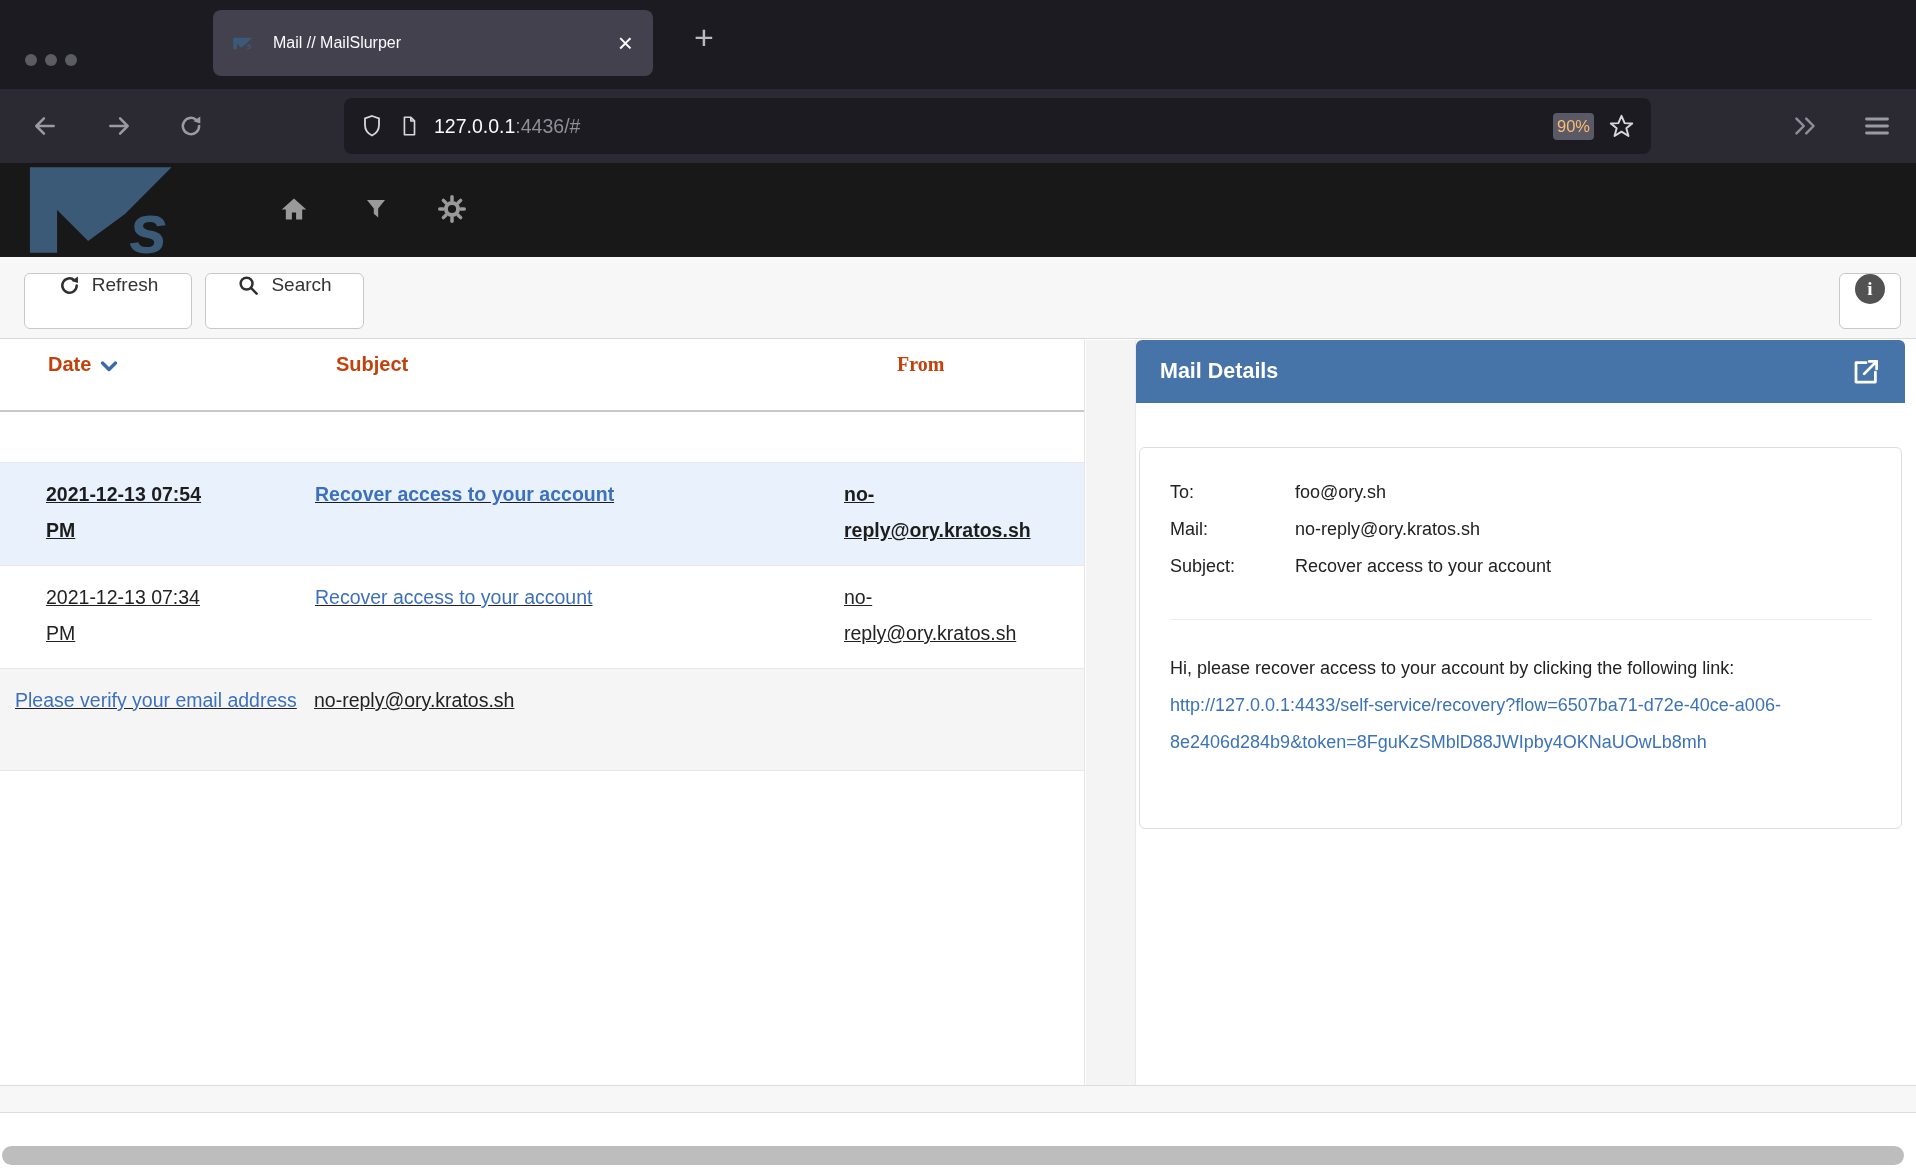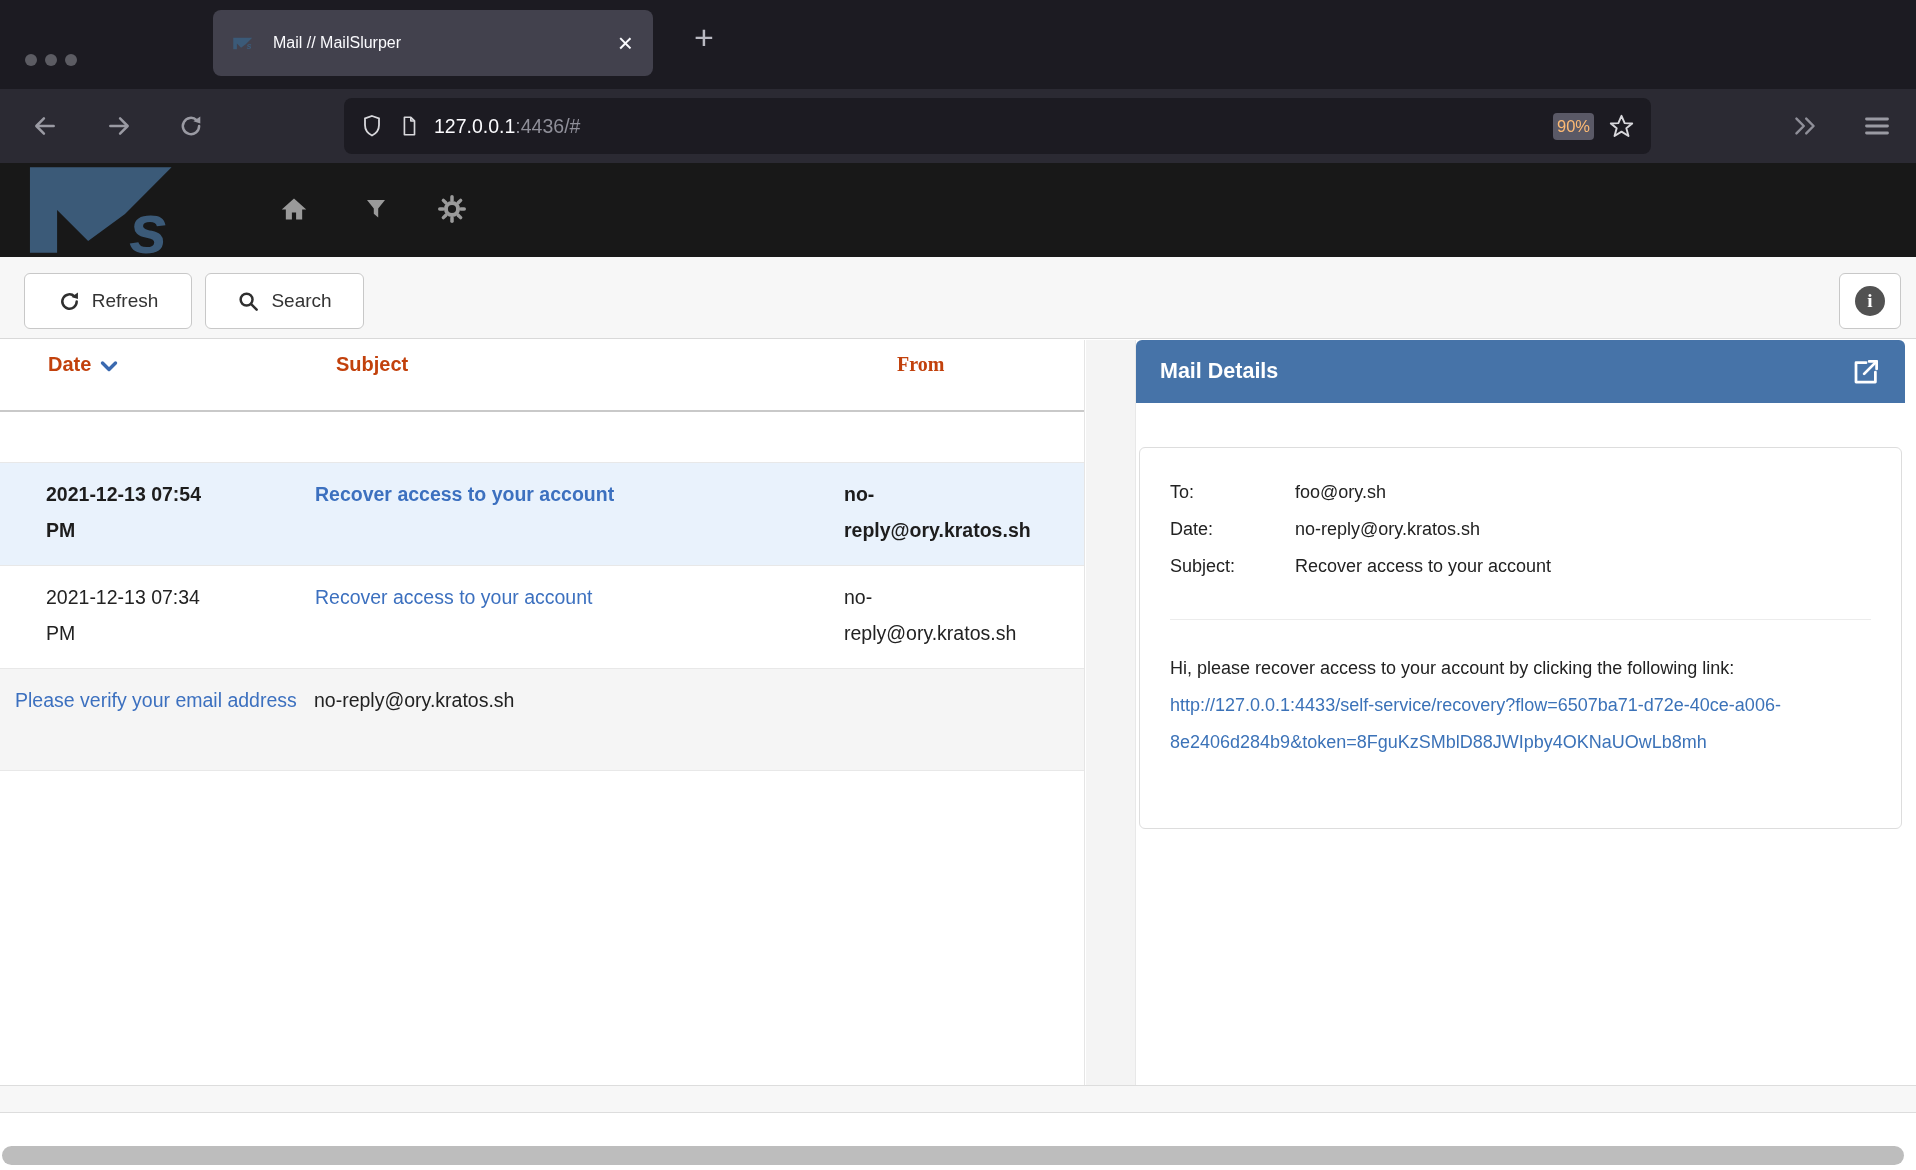--- a/index.html
+++ b/index.html
@@ -27,40 +27,40 @@
   .zoom-pill { background:#5a5966; color:#fdba74; font-size:16.5px; border-radius:4px; padding:4px 4px; }
 
   
   .appheader { position:absolute; left:0; top:163px; width:1916px; height:94px; background:#181818; }
   .logo { position:absolute; left:28px; top:2px; }
   .app-ic { position:absolute; top:31px; width:30px; height:30px; display:flex; align-items:center; justify-content:center; }
 
   
   .toolbar { position:absolute; left:0; top:257px; width:1916px; height:82px; background:#f7f7f7; border-bottom:1px solid #d9d9d9; }
   .btn { position:absolute; top:16px; height:56px; background:#ffffff; border:1px solid #c8c8c8; border-radius:6px;
-         display:flex; align-items:center; justify-content:center; gap:11px; font-size:19px; color:#333333; }
+         display:flex; justify-content:center; gap:11px; font-size:19px; color:#333333; }
   .btn-refresh { left:24px; width:168px; }
   .btn-search  { left:205px; width:159px; }
   .btn-info    { left:1839px; width:62px; }
   .info-circle { width:30px; height:30px; border-radius:50%; background:#525252; color:#ffffff; font-weight:bold;
                  font-family:"Liberation Serif", serif; font-size:19px; display:flex; align-items:center; justify-content:center; }
 
   
   .main { position:absolute; left:0; top:340px; width:1916px; height:745px; }
 
   .list-panel { position:absolute; left:0; top:0; width:1085px; height:745px; background:#ffffff; border-right:1px solid #e5e5e5; }
   .list-header { display:grid; grid-template-columns:300px 530px 1fr; padding-top:13px; height:72px;
                  border-bottom:2px solid #c9c9c9; color:#c2410c; font-size:20px; font-weight:bold; }
   .lh-date { padding-left:48px; display:flex; align-items:flex-start; gap:9px; }
   .lh-date svg { margin-top:7px; }
   .lh-subject { padding-left:36px; }
   .lh-from { padding-left:67px;font-family:Liberation Serif, serif; }
   .list-spacer { height:50px; }
   .mail-row { display:grid; grid-template-columns:300px 530px 1fr; min-height:103px; border-top:1px solid #e8e8e8;
-              padding-top:13px; padding-bottom:14px; font-size:19.5px; line-height:36px; color:#222222; }
+              padding-top:13px; padding-bottom:14px; font-size:19.5px; line-height:36px; color:#222222;text-decoration:underline; }
   .mail-row.last { border-bottom:1px solid #e8e8e8; }
   .mail-row.selected { background:#e9f2fc; font-weight:bold; color:#1d1d1d; }
   .mail-row.striped { background:#f5f5f5; }
   .cell-date { padding-left:46px; padding-right:70px; }
   .cell-subject { padding-left:15px; }
   .cell-subject a { color:#3c70bf; text-decoration:none; }
   .cell-from { padding-left:14px; padding-right:40px; }
 
   .panel-divider { position:absolute; left:1086px; top:0; width:50px; height:745px; background:#f4f4f4; border-right:1px solid #e8e8e8; }
 
@@ -261,21 +261,21 @@
           <path d="M14.5 3.5 H20.5 V9.5"></path>
         </svg>
       </span>
     </div>
     <div class="details-card">
       <div class="field-row">
         <span class="field-label">To:</span>
         <span>foo@ory.sh</span>
       </div>
       <div class="field-row">
-        <span class="field-label">Date:</span>
+        <span class="field-label">Mail:</span>
         <span>no-reply@ory.kratos.sh</span>
       </div>
       <div class="field-row">
         <span class="field-label">Subject:</span>
         <span>Recover access to your account</span>
       </div>
       <hr>
       <p class="mail-body"><span>Hi, please recover access to your account by clicking the following link: </span><a>http://127.0.0.1:4433/self-service/recovery?flow=6507ba71-d72e-40ce-a006-8e2406d284b9&amp;token=8FguKzSMblD88JWIpby4OKNaUOwLb8mh</a></p>
     </div>
   </div>

